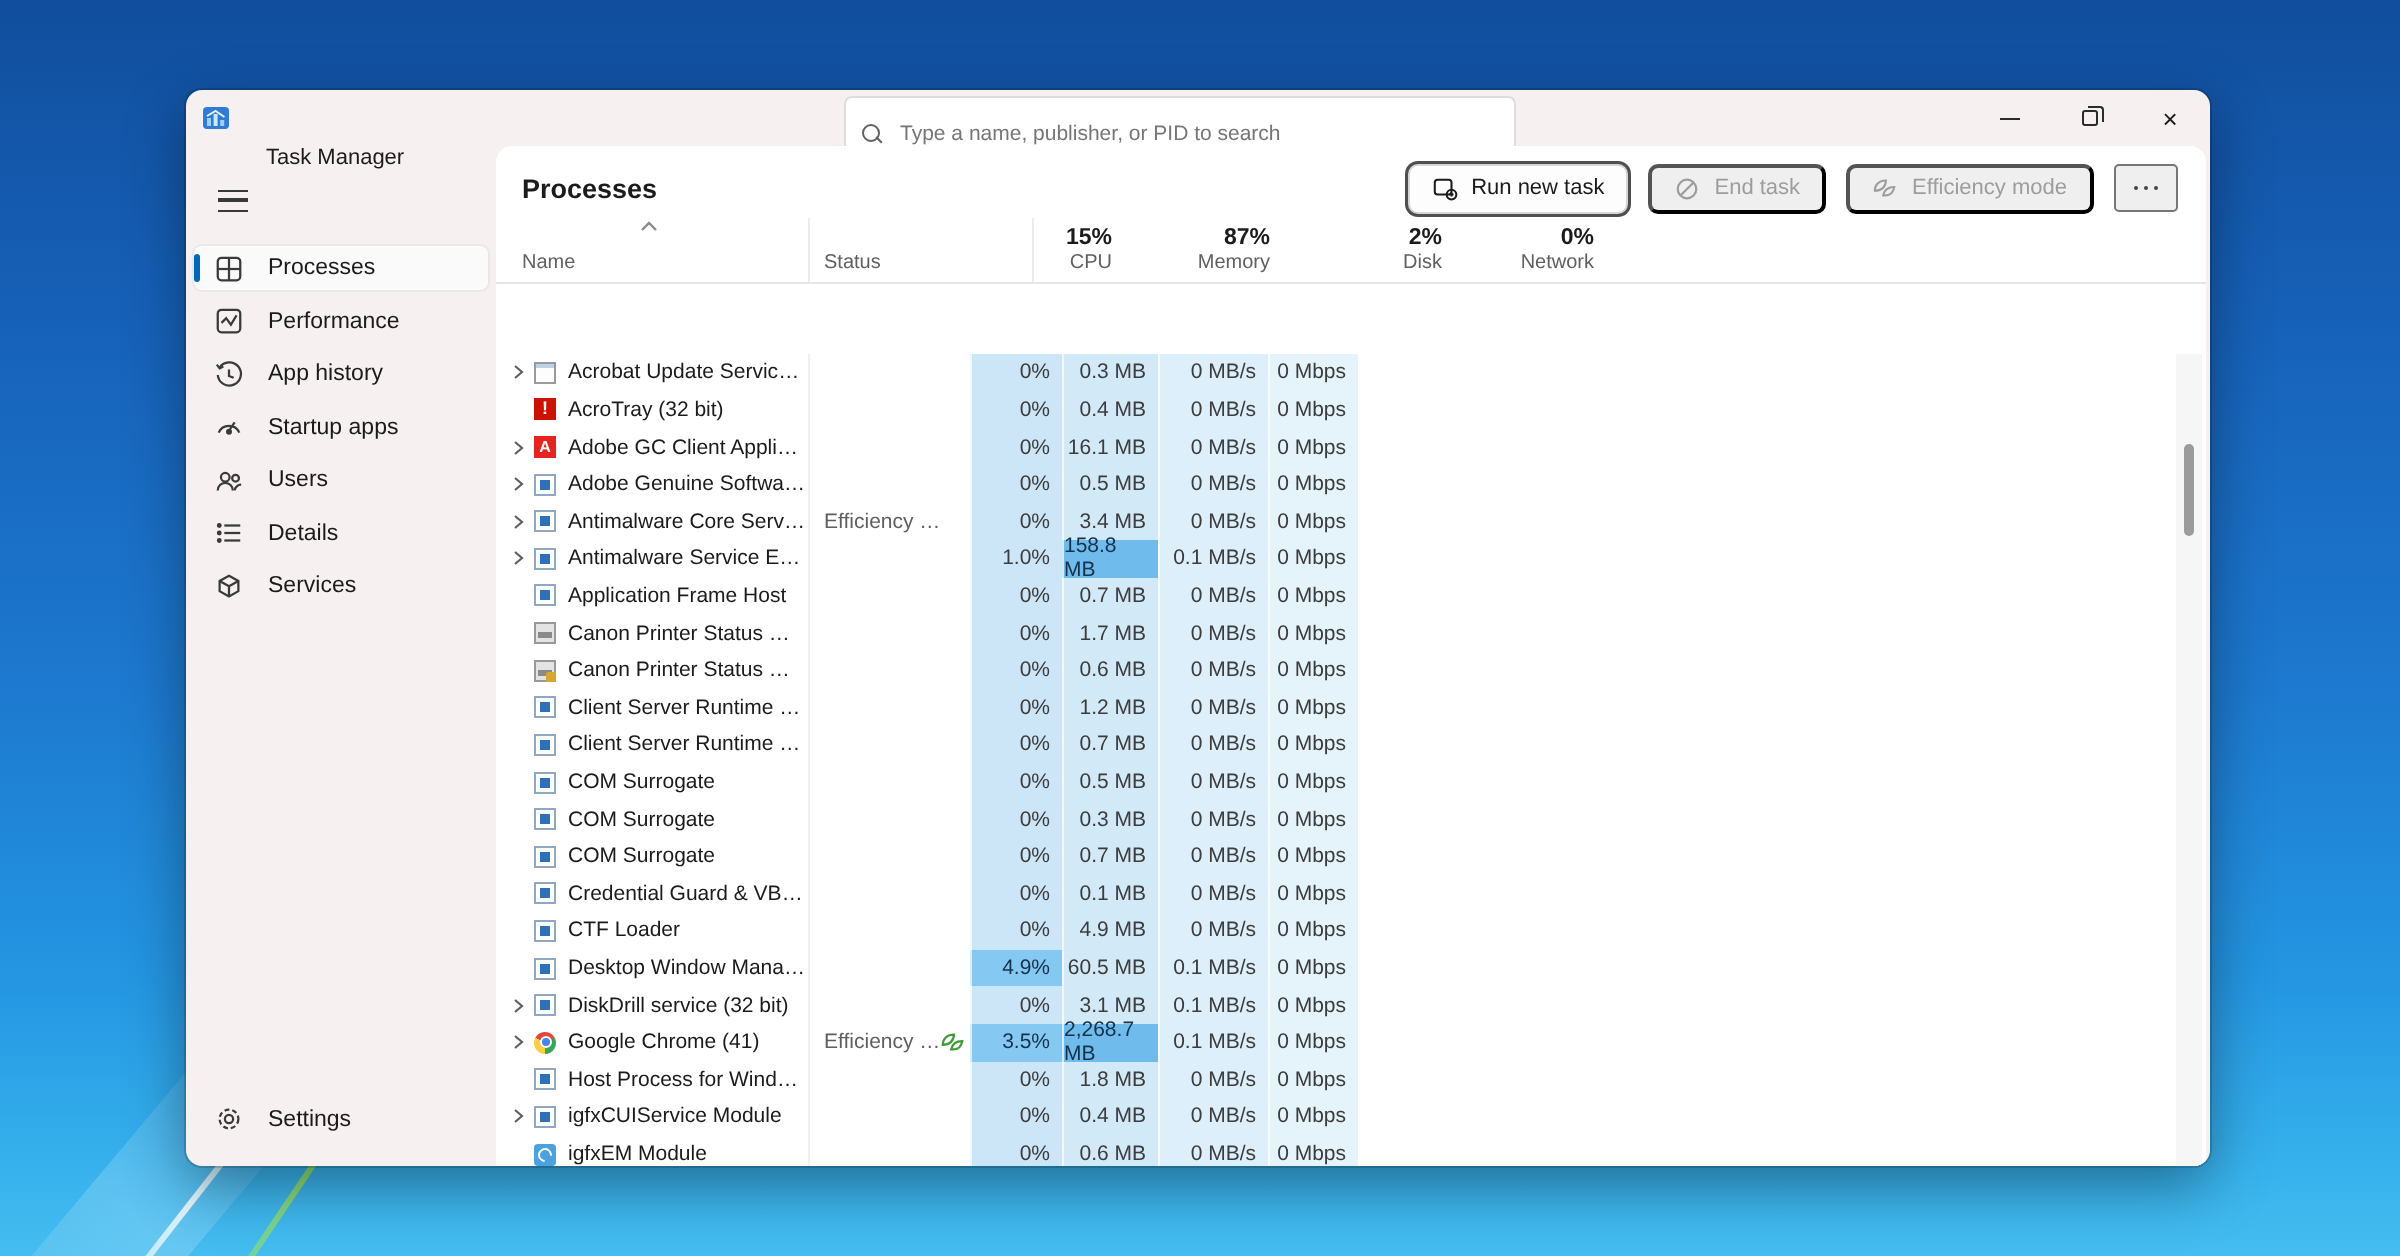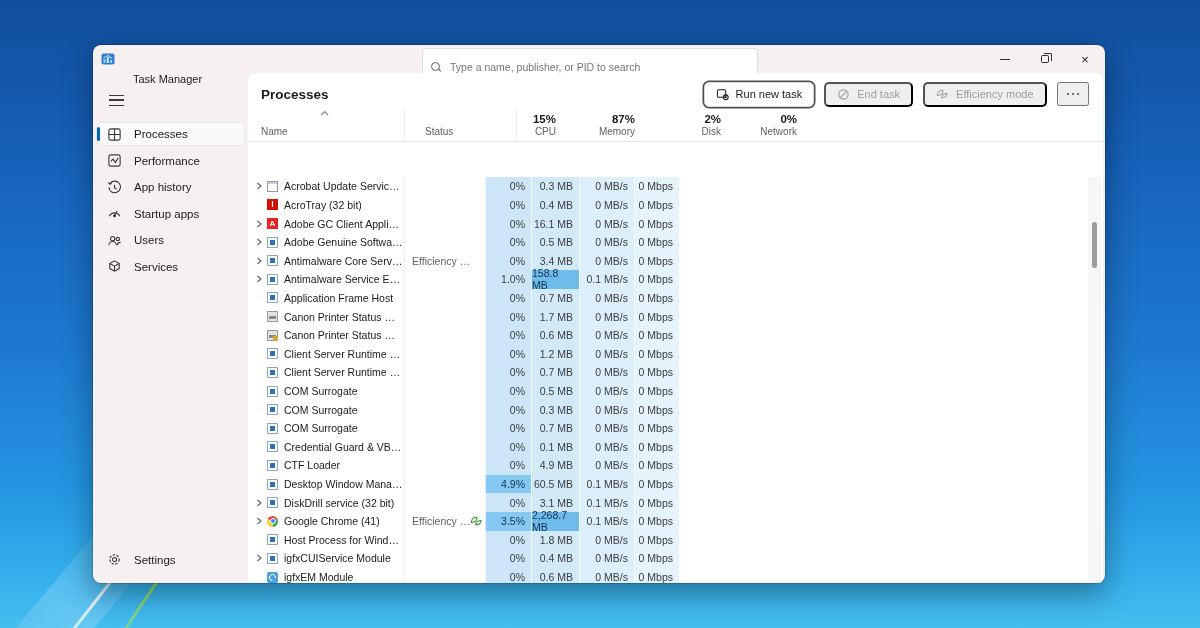--- a/index.html
+++ b/index.html
@@ -75,21 +75,21 @@
   .btn { display:flex; align-items:center; gap:7px; font-size:11px; border-radius:5px; padding:0 11px; height:25px; }
   .btn-primary-focus { background:#fdfdfd; border:1px solid #d6d6d6; color:#1b1b1b;
     box-shadow:0 0 0 1.5px #4f4f4f; }
   .btn-disabled { color:#9d9d9d;align-items:center; }
   .more-btn { display:flex; gap:2.5px; padding:0 8px; height:24px; align-items:center; }
   .more-btn i { width:2.5px; height:2.5px; border-radius:50%; background:#454545; display:block; }
 
   
   .thead { display:flex; height:33px; border-bottom:1px solid #e6e6e6; margin-top:2px; position:relative; }
   .col-name   { width:156px; position:relative; padding-left:13px; }
-  .col-status { width:81px;  border-left:1px solid #ececec; padding-left:20px; }
+  .col-status { width:81px;  border-left:1px solid #ececec; padding-left:7px; }
   .col-val    { text-align:right; padding-right:6px;margin-left:31px; }
   .col-cpu { width:46px; border-left:1px solid #ececec; }
   .col-mem { width:48px; }
   .col-disk { width:55px; }
   .col-net { width:45px; }
   .hdr-label { position:absolute; bottom:4px; font-size:10px; color:#606060; }
   .sort-caret { position:absolute; left:72px; top:1px; }
   .vhdr { display:flex; flex-direction:column; justify-content:flex-end; align-items:flex-end; padding:2px 6px 3px 0; }
   .vhdr .pct { font-size:11.5px; font-weight:700; color:#1b1b1b; line-height:13px; }
   .vhdr .lbl { font-size:10px; color:#606060; line-height:12px; }
@@ -218,20 +218,31 @@
           <span class="nav-label">Startup apps</span>
         </div>
         <div class="nav-item">
           <svg class="nav-icon" viewBox="0 0 16 16" fill="none" stroke="#3a3a3a" stroke-width="1.2">
             <circle cx="6" cy="6" r="2.3"></circle>
               <path d="M2 13 a4 4 0 0 1 8 0"></path>
               <circle cx="11.5" cy="6.5" r="1.8"></circle>
               <path d="M11 13 a3.4 3.4 0 0 1 3.5-3"></path>
           </svg>
           <span class="nav-label">Users</span>
+        </div>
+        <div class="nav-item">
+          <svg class="nav-icon" viewBox="0 0 16 16" fill="none" stroke="#3a3a3a" stroke-width="1.2">
+            <line x1="5.5" y1="4" x2="14" y2="4"></line>
+              <line x1="5.5" y1="8" x2="14" y2="8"></line>
+              <line x1="5.5" y1="12" x2="14" y2="12"></line>
+            <circle cx="2.8" cy="4" r="0.7" fill="#3a3a3a"></circle>
+              <circle cx="2.8" cy="8" r="0.7" fill="#3a3a3a"></circle>
+              <circle cx="2.8" cy="12" r="0.7" fill="#3a3a3a"></circle>
+          </svg>
+          <span class="nav-label">Details</span>
         </div>
         <div class="nav-item">
           <svg class="nav-icon" viewBox="0 0 16 16" fill="none" stroke="#3a3a3a" stroke-width="1.2">
             <path d="M8 2 l5 2.8 v5.4 L8 13 3 10.2 V4.8 Z"></path>
               <path d="M8 7.6 l5-2.8 M8 7.6 L3 4.8 M8 7.6 V13"></path>
           </svg>
           <span class="nav-label">Services</span>
         </div>
       </div>
       <div class="nav-item settings-item">

